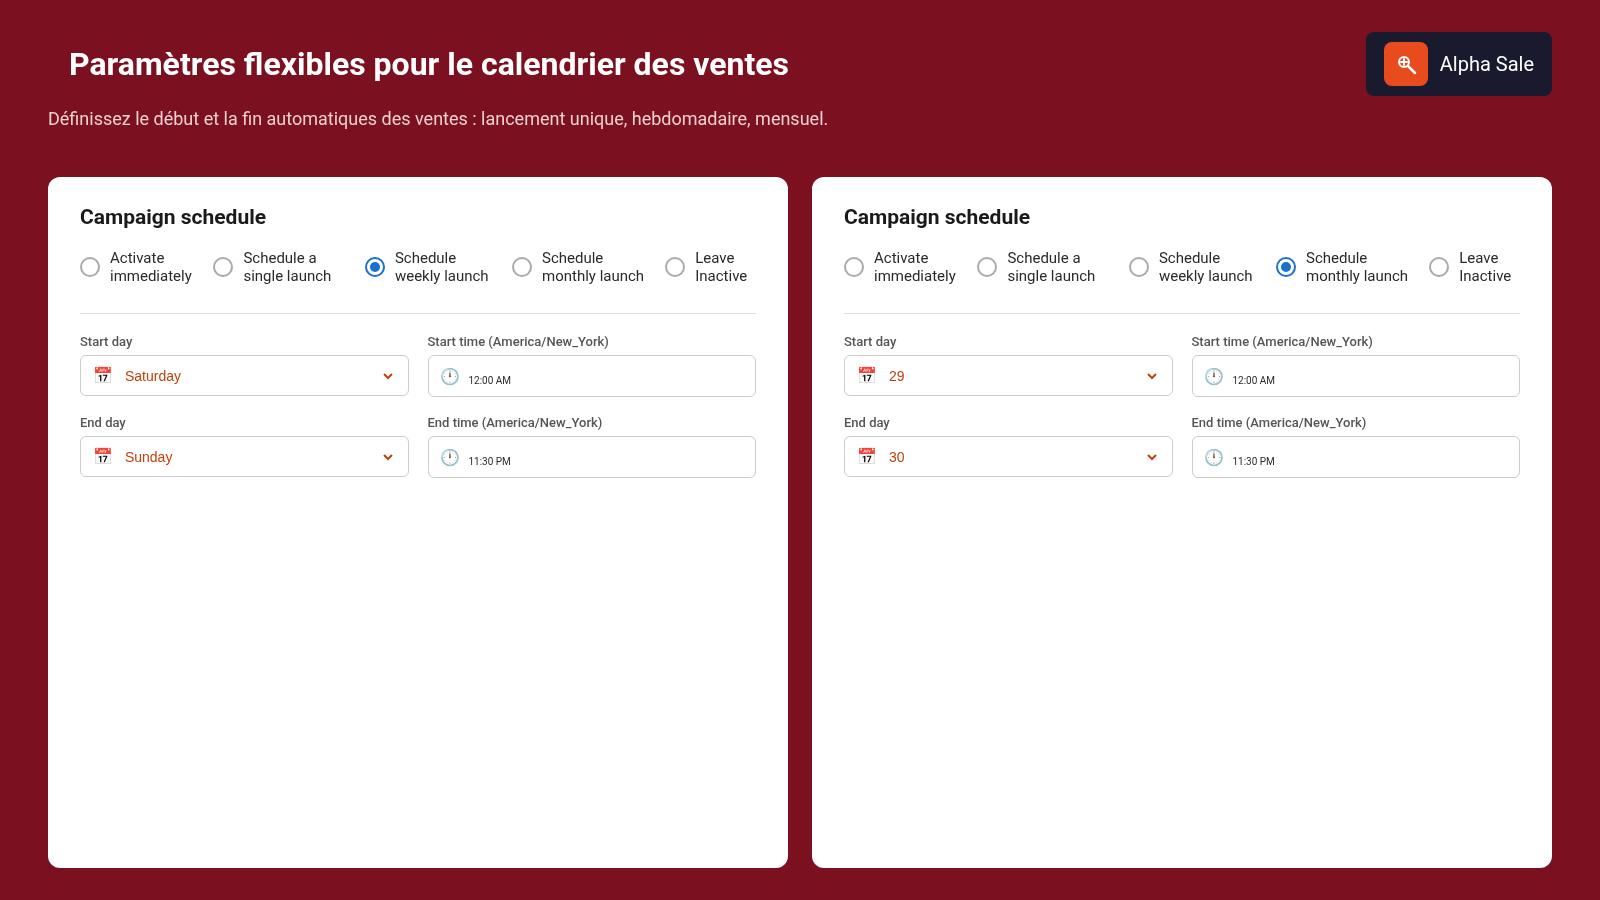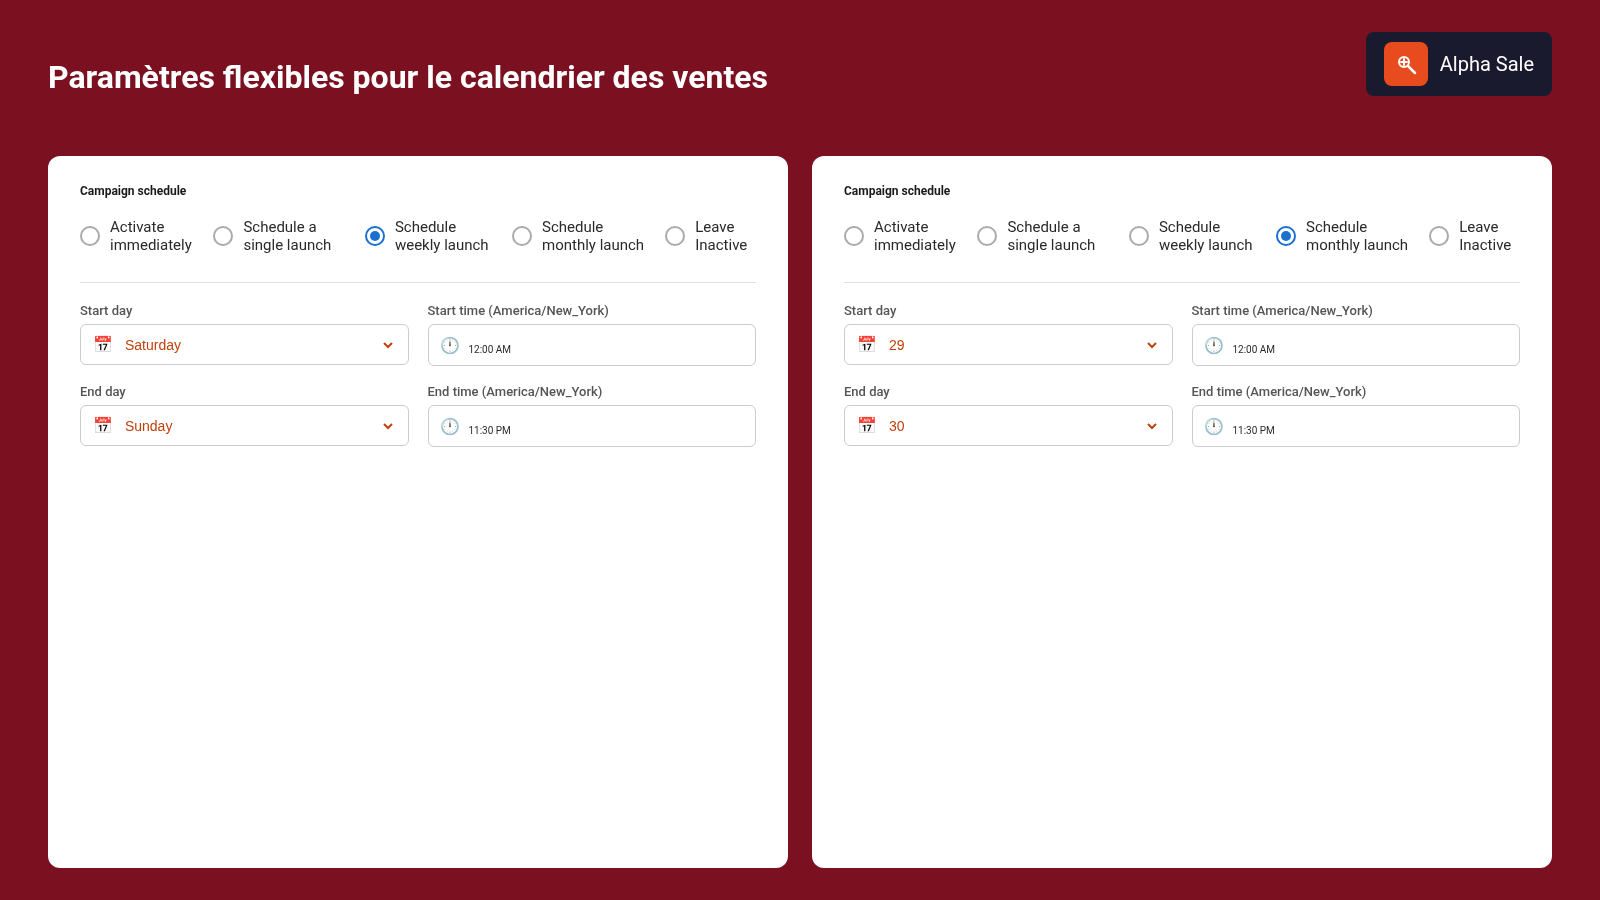--- a/index.html
+++ b/index.html
@@ -10,23 +10,24 @@
       height: 900px;
       overflow: hidden;
       display: flex;
       flex-direction: column;
     }
     .header {
       padding: 32px 48px 16px 48px;
     }
     .header-top {
       display: flex;
-      align-items: flex-end;
+      align-items: center;
       justify-content: space-between;
       margin-bottom: 12px;
+      margin-left: 21px;
     }
     .page-title {
       color: #ffffff;
       font-size: 32px;
       font-weight: 700;
     }
     .logo-container {
       display: flex;
       align-items: center;
       background-color: #1a1a2e;
@@ -64,21 +65,21 @@
     .card {
       background: #ffffff;
       border-radius: 12px;
       padding: 28px 32px;
       flex: 1;
       display: flex;
       flex-direction: column;
       gap: 0;
     }
     .card-title {
-      font-size: 12px;
+      font-size: 21px;
       font-weight: 700;
       color: #1a1a1a;
       margin-bottom: 20px;
     }
     .radio-group {
       display: flex;
       gap: 10px;
       margin-bottom: 28px;
     }
     .radio-item {
@@ -178,20 +179,21 @@
         <svg width="24" height="24" viewBox="0 0 24 24" fill="none">
           <circle cx="10" cy="10" r="5" stroke="white" stroke-width="2"></circle>
           <line x1="14" y1="14" x2="21" y2="21" stroke="white" stroke-width="2.5" stroke-linecap="round"></line>
           <line x1="7" y1="10" x2="13" y2="10" stroke="white" stroke-width="2" stroke-linecap="round"></line>
           <line x1="10" y1="7" x2="10" y2="13" stroke="white" stroke-width="2" stroke-linecap="round"></line>
         </svg>
       </div>
       <span class="logo-text">Alpha Sale</span>
     </div>
   </div>
+  <p class="subtitle">Définissez le début et la fin automatiques des ventes : lancement unique, hebdomadaire, mensuel.</p>
 </div>
 
 <div class="cards-container">
 
   <div class="card">
     <div class="card-title">Campaign schedule</div>
     <div class="radio-group">
       <label class="radio-item">
         <div class="radio-circle"></div>
         <span class="radio-label">Activate immediately</span>

